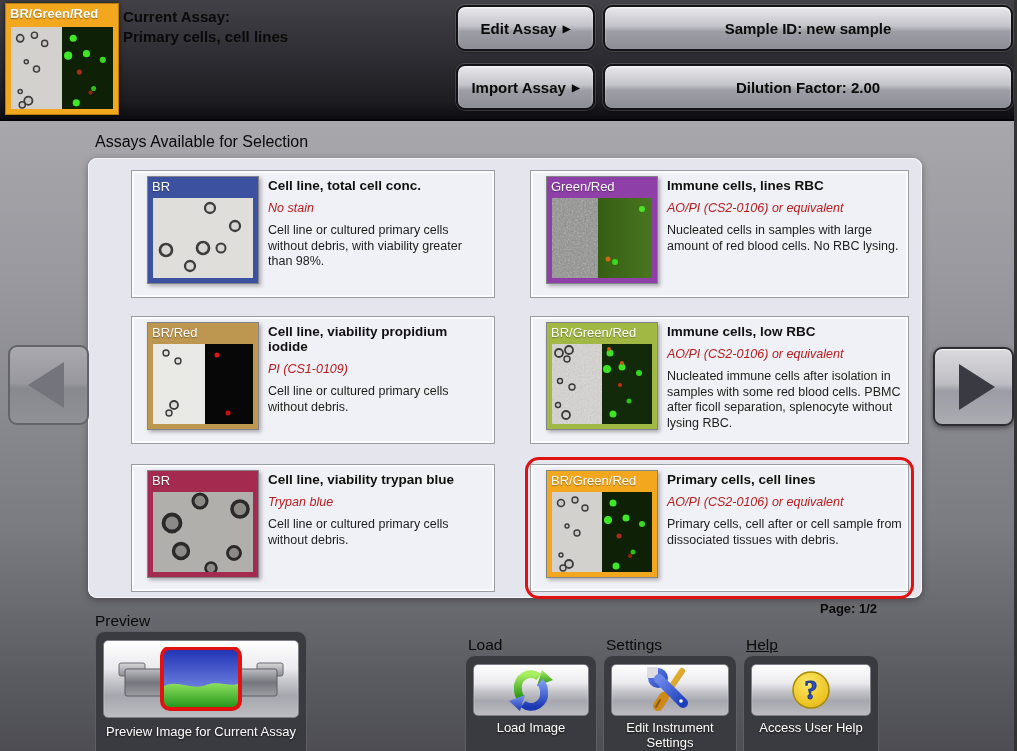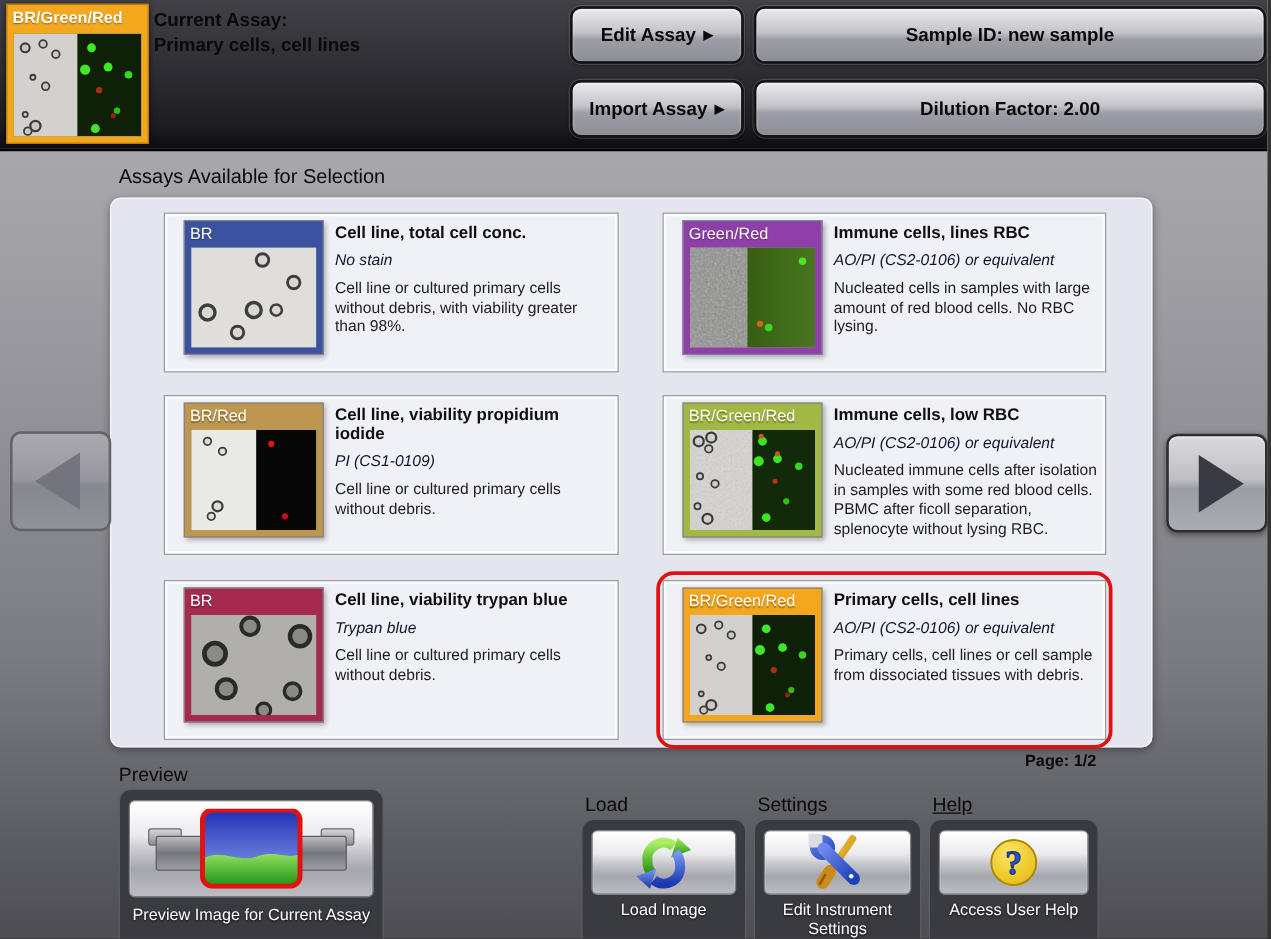--- a/index.html
+++ b/index.html
@@ -25,34 +25,34 @@
   .btn-import{left:456px;top:64px;width:135px;height:42px;}
   .btn-sample{left:603px;top:5px;width:406px;height:42px;}
   .btn-dilution{left:603px;top:64px;width:406px;height:42px;}
   .submenu-arrow{font-size:10px;margin-left:6px;}
   
   .assays-heading{position:absolute;left:95px;top:133px;font-size:16px;color:#0a0a0a;}
   .panel{position:absolute;left:88px;top:158px;width:834px;height:440px;background:#e5e5ee;
          border-radius:9px;box-shadow:inset 0 0 0 1px #f7f7fb,0 2px 7px rgba(0,0,0,.35);}
   .card{position:absolute;width:362px;height:126px;background:#f0f0f7;border:1px solid #9c9ca4;
         box-shadow:inset 0 0 0 2px #fbfbfe;cursor:pointer;}
-  .card.pos1,.card.pos3,.card.pos5{width:353px;}
+  .card.pos1,.card.pos3,.card.pos5{width:353px;padding-left:24px;}
   .card.pos0{left:43px;top:12px;}   .card.pos1{left:442px;top:12px;}
   .card.pos2{left:43px;top:158px;}  .card.pos3{left:442px;top:158px;}
   .card.pos4{left:43px;top:306px;}  .card.pos5{left:442px;top:306px;}
   .card.selected::after{content:"";position:absolute;left:-6px;top:-8px;right:-6px;bottom:-8px;
         border:3px solid #e01111;border-radius:14px;pointer-events:none;}
   .thumb{position:absolute;left:15px;top:5px;width:110px;height:106px;border:1px solid #83838a;
          box-shadow:2px 2px 4px rgba(0,0,0,.3);}
   .thumb .tag{height:19px;padding:2px 0 0 4px;color:#fff;font-weight:normal;font-size:13px;
               text-shadow:0 1px 1px rgba(0,0,0,.35);white-space:nowrap;overflow:hidden;}
   .thumb .timg{margin:0 5px 5px 5px;height:80px;background:#888;}
   .card-text{position:absolute;left:136px;top:7px;right:6px;}
   .card-title{font-size:13.5px;font-weight:bold;color:#101010;margin-bottom:8px;}
-  .card-stain{font-size:12.5px;font-style:italic;color:#0f172a;margin-bottom:8px;}
+  .card-stain{font-size:12.5px;font-style:italic;color:#b91c1c;margin-bottom:8px;}
   .card-desc{font-size:12.5px;color:#1d1d1d;line-height:15.5px;}
   .page-label{position:absolute;left:820px;top:601px;font-size:13px;font-weight:bold;color:#0a0a0a;}
   
   .navbtn{position:absolute;border-radius:9px;display:flex;align-items:center;justify-content:center;cursor:pointer;}
   .nav-left{left:8px;top:345px;width:77px;height:76px;border:2px solid #63636a;
             background:linear-gradient(180deg,#a9a9af 0%,#97979d 48%,#88888f 54%,#90909  7 100%);
             background:linear-gradient(180deg,#a9a9af 0%,#97979d 48%,#88888f 54%,#909097 100%);}
   .nav-right{left:933px;top:347px;width:77px;height:75px;border:2px solid #2c2c32;
             background:linear-gradient(180deg,#dadade 0%,#bebec4 46%,#9c9ca4 56%,#ababb2 100%);
             box-shadow:0 2px 5px rgba(0,0,0,.45),inset 0 1px 1px rgba(255,255,255,.8);}
@@ -271,21 +271,21 @@
               <circle cx="90" cy="32" r="3" fill="#38d820"></circle>
               <circle cx="64" cy="74" r="3.5" fill="#3fe827"></circle>
               <circle cx="81" cy="60" r="2.5" fill="#2fbc18"></circle>
               <circle cx="67" cy="44" r="2.5" fill="#aa2e10"></circle>
               <circle cx="78" cy="64" r="2" fill="#962408"></circle>
             </svg></div>
     </div>
     <div class="card-text">
       <div class="card-title">Primary cells, cell lines</div>
       <div class="card-stain">AO/PI (CS2-0106) or equivalent</div>
-      <div class="card-desc">Primary cells, cell lines or cell sample from dissociated tissues with debris.</div>
+      <div class="card-desc">Primary cells, cell after or cell sample from dissociated tissues with debris.</div>
     </div>
   </div>
     </div>
   <div class="page-label">Page: 1/2</div>
 
   <div class="navbtn nav-left">
     <div class="tri tri-left"></div>
   </div>
   <div class="navbtn nav-right">
     <div class="tri tri-right"></div>

